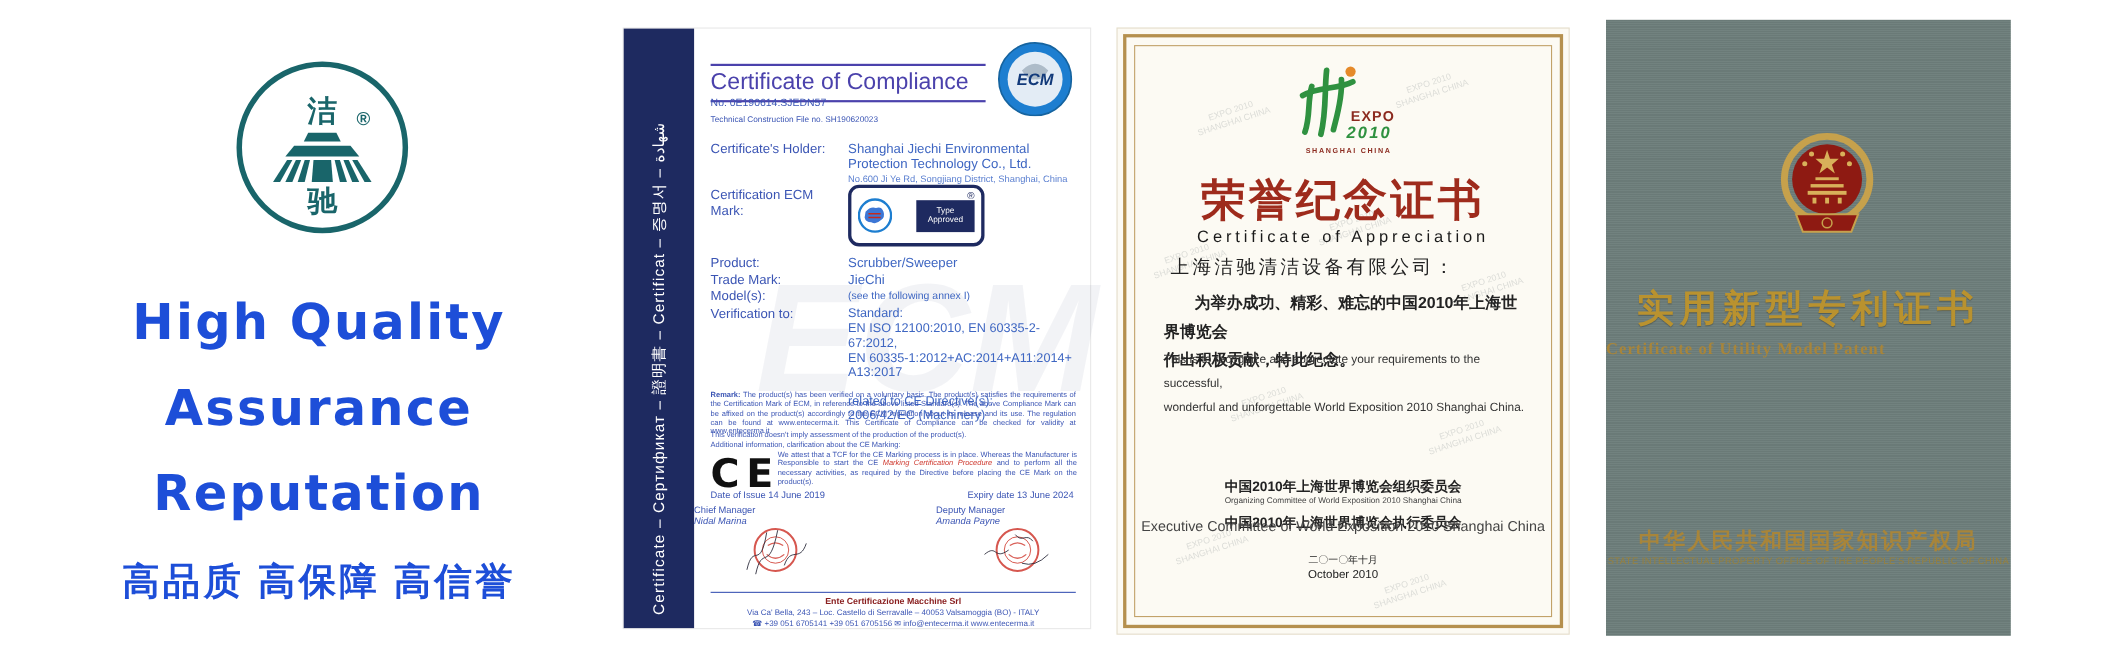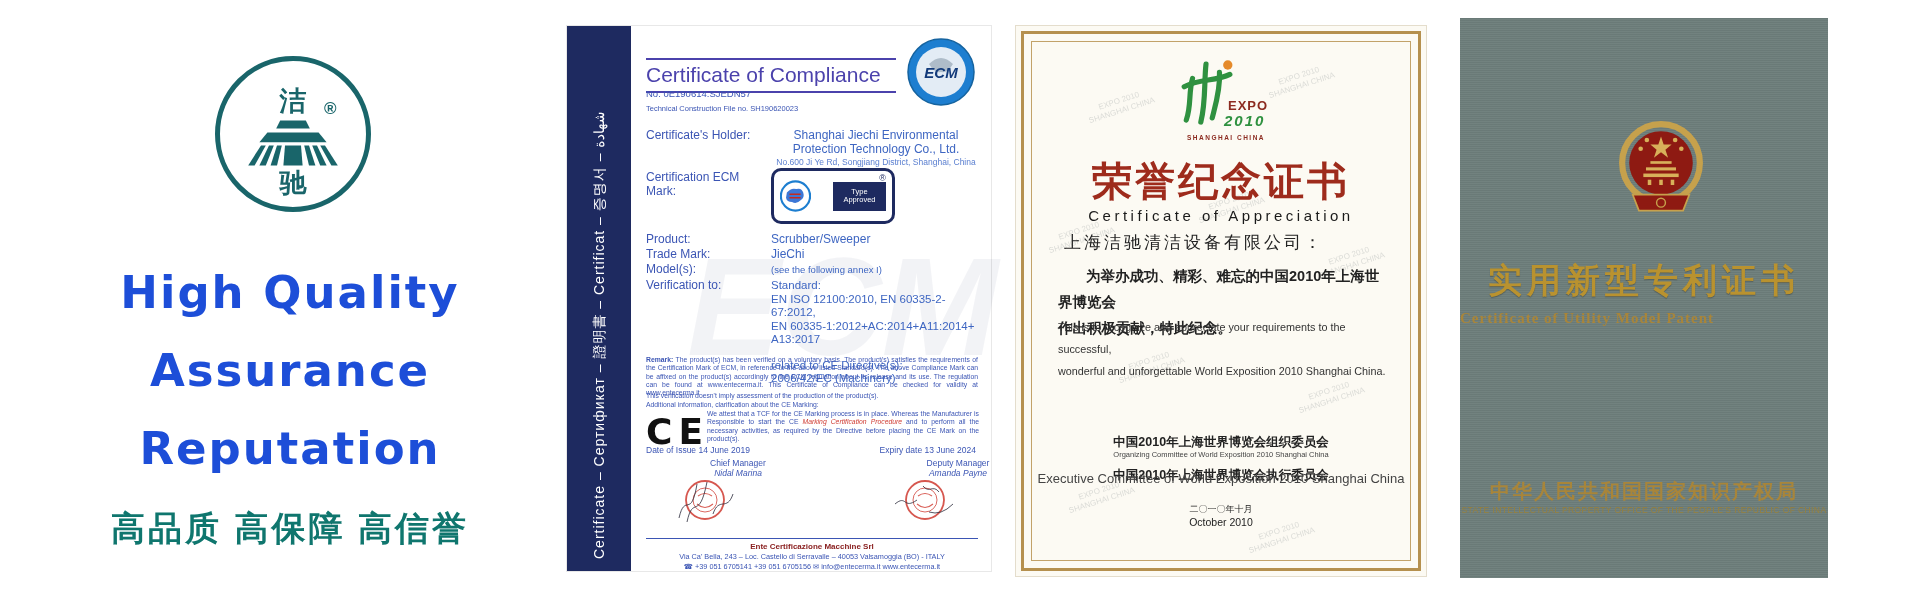--- a/index.html
+++ b/index.html
@@ -14,21 +14,21 @@
              font-weight:bold;font-size:27px;font-family:"Liberation Sans",sans-serif;}
   .logo-char.top{top:22px;} .logo-char.bottom{top:104px;}
   .logo-reg{position:absolute;left:104px;top:38px;color:#19656a;font-size:17px;font-weight:bold;}
   .logo-glyph{position:absolute;left:17px;top:58px;}
   .slogan{position:absolute;left:40px;width:500px;text-align:center;color:#1d4ed8;
           font-weight:bold;letter-spacing:2px;font-family:"DejaVu Sans",sans-serif;}
   .slogan.s1{top:266px;font-size:45px;}
   .slogan.s2{top:344px;font-size:45px;}
   .slogan.s3{top:422px;font-size:45px;}
   .slogan-cn{position:absolute;left:20px;top:506px;width:540px;text-align:center;
-             color:#0f766e;font-weight:bold;font-size:34px;letter-spacing:3px;}
+             color:#1d4ed8;font-weight:bold;font-size:34px;letter-spacing:3px;}
 
   
   .cert1{position:absolute;left:566px;top:25px;width:424px;height:545px;background:#fff;
          border:1px solid #e8e8e8;}
   .c1-sidebar{position:absolute;left:0;top:0;width:64px;height:545px;background:#1e2a60;}
   .c1-sidetext{position:absolute;left:24px;top:533px;transform:rotate(-90deg);
                transform-origin:0 0;white-space:nowrap;color:#fff;font-size:14px;
                letter-spacing:1px;}
   .c1-watermark{position:absolute;left:120px;top:200px;font-size:140px;font-weight:bold;
                 color:#1e2a60;opacity:0.05;font-style:italic;}
@@ -51,21 +51,21 @@
   .c1-small{font-size:6.8px;line-height:8.3px;color:#3b55b4;text-align:justify;}
   .c1-remark{position:absolute;left:79px;top:330px;width:332px;}
   .c1-note{position:absolute;left:79px;top:366px;width:332px;font-size:6.8px;color:#3b55b4;}
   .c1-addl{position:absolute;left:79px;top:375px;width:332px;font-size:6.8px;color:#3b55b4;}
   .c1-ce{position:absolute;left:79px;top:385px;font-size:36px;font-weight:bold;color:#111;
          letter-spacing:6px;font-family:"DejaVu Sans",sans-serif;}
   .c1-cetext{position:absolute;left:140px;top:384px;width:272px;}
   .c1-cetext .red{color:#cf3a30;font-style:italic;}
   .c1-dates{position:absolute;left:79px;top:419px;width:330px;display:flex;
             justify-content:space-between;font-size:8.5px;color:#3b55b4;}
-  .sigcol{position:absolute;width:150px;text-align:center;color:#3b55b4;font-size:8.5px;padding-left:32px;}
+  .sigcol{position:absolute;width:150px;text-align:left;color:#3b55b4;font-size:8.5px;}
   .signame{font-style:italic;}
   .stamp{position:absolute;width:64px;height:52px;}
   .c1-footer{position:absolute;left:79px;top:512px;width:332px;border-top:1px solid #3b55b4;
              text-align:center;padding-top:3px;}
   .c1-footco{font-size:8px;font-weight:bold;color:#8a2020;}
   .c1-footad{font-size:7.3px;color:#3b55b4;margin-top:1px;}
 
   
   .cert2{position:absolute;left:1015px;top:25px;width:410px;height:550px;background:#fcfaf3;
          border:1px solid #e4ddcc;}
@@ -162,21 +162,21 @@
         <path d="M22,26 q12,-12 24,0 q-6,10 -12,8 q-6,2 -12,-8" fill="#aebcc9"></path>
         <circle cx="34" cy="34" r="33" fill="none" stroke="#15639f" stroke-width="1.5"></circle>
       </svg>
     </div>
     <div class="c1-seal-txt">ECM</div>
 
     <div class="c1-no">No. 0E190614.SJEDN57</div>
     <div class="c1-tech">Technical Construction File no. SH190620023</div>
 
     <div class="c1-label" style="top:103px;">Certificate's Holder:</div>
-    <div class="c1-value" style="top:103px;width:210px;text-align:center;">
+    <div class="c1-value" style="top:103px;width:210px;">
       <div>Shanghai Jiechi Environmental</div>
       <div>Protection Technology Co., Ltd.</div>
       <div class="c1-addr">No.600 Ji Ye Rd, Songjiang District, Shanghai, China</div>
     </div>
 
     <div class="c1-label" style="top:145px;">Certification ECM Mark:</div>
     <div class="markbox">
       <span class="reg">®</span>
       <svg width="36" height="36" viewBox="0 0 36 36">
         <circle cx="18" cy="18" r="17" fill="#fff" stroke="#1d7ed0" stroke-width="2.5"></circle>

